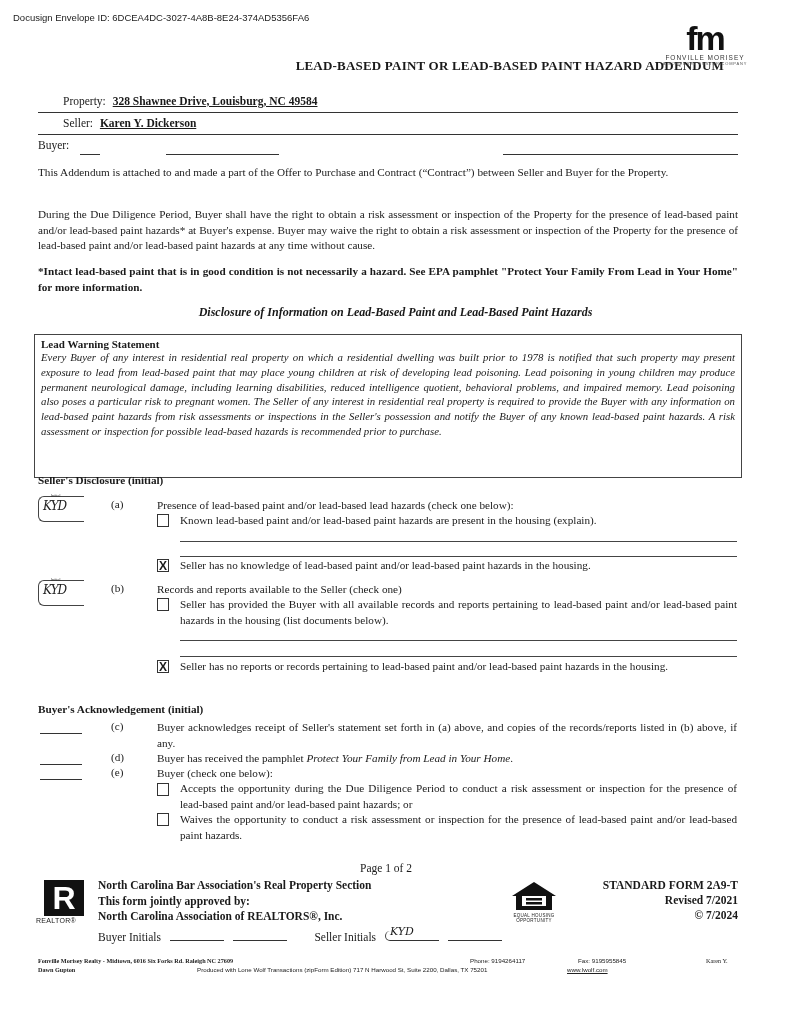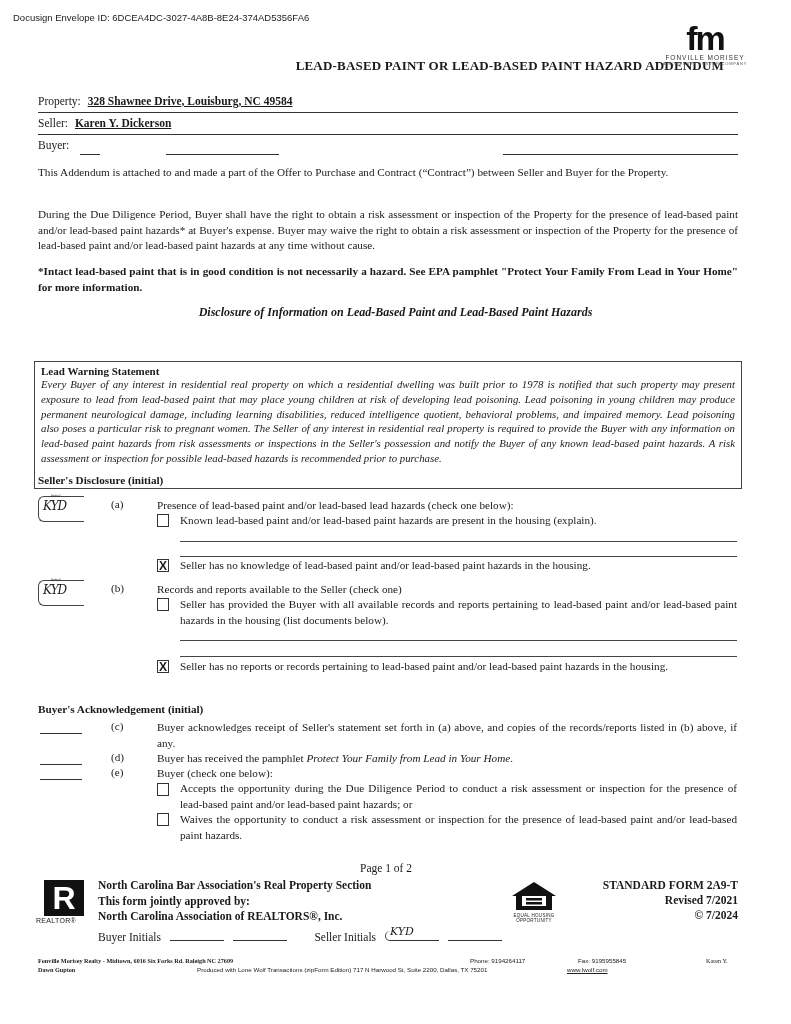--- a/index.html
+++ b/index.html
@@ -8,30 +8,30 @@
   .abs { position: absolute; }
   .sans { font-family: "Liberation Sans", sans-serif; }
   .envelope { left: 13px; top: 12px; font-size: 9.5px; color: #222; }
   .title { left: 0; width: 791px; top: 58px; text-align: right; font-size: 13px; font-weight: bold; letter-spacing: 0.2px; padding-left: 40px; padding-right: 67px; }
   .logo { left: 645px; top: 22px; width: 120px; text-align: center; }
   .logo .fm { font-family: "Liberation Sans", sans-serif; font-weight: bold; font-size: 34px; line-height: 32px; letter-spacing: -2px; color: #111; }
   .logo .company { font-family: "Liberation Sans", sans-serif; font-size: 6.5px; letter-spacing: 1px; color: #333; }
   .logo .tag { font-family: "Liberation Sans", sans-serif; font-size: 4px; letter-spacing: 0.8px; color: #555; }
 
   .field-line { left: 38px; width: 700px; height: 18px; font-size: 11.5px; border-bottom: 1px solid #333; }
-  .field-line .lbl { display: inline-block; }
+  .field-line .lbl { display: inline-block; margin-left: 25px; }
   .field-line .val { display: inline-block; font-weight: bold; text-decoration: underline; margin-left: 4px; }
   .buyer-line { left: 38px; width: 700px; height: 18px; font-size: 11.5px; }
   .seg { position: absolute; bottom: 2px; border-bottom: 1px solid #333; height: 1px; }
 
   .para { left: 38px; width: 700px; font-size: 11.2px; line-height: 15.5px; text-align: justify; }
   .bold { font-weight: bold; }
   .center-head { left: 0; width: 791px; text-align: center; font-weight: bold; font-size: 12px; font-style: italic; }
 
-  .warning-box { left: 34px; top: 334px; width: 708px; height: 128px; border: 1px solid #444; padding: 3px 6px; margin-top: 27px; }
+  .warning-box { left: 34px; top: 334px; width: 708px; height: 144px; border: 1px solid #444; padding: 3px 6px; }
   .warning-box .wh { font-weight: bold; font-size: 11px; }
   .warning-box .wt { font-style: italic; font-size: 10.8px; line-height: 14.8px; text-align: justify; }
 
   .section-head { left: 38px; font-weight: bold; font-size: 11.2px; }
   .initial-mark { width: 46px; height: 26px; border: 1px solid #444; border-radius: 6px 0 0 6px; border-right: none; }
   .initial-mark .sig { position: absolute; left: 4px; top: 2px; font-family: "DejaVu Serif", serif; font-style: italic; font-size: 12px; color: #222; letter-spacing: -1px; }
   .initial-mark .tiny { position: absolute; left: 12px; top: -4px; font-size: 4px; color: #333; font-family: "Liberation Sans", sans-serif; }
   .initial-blank { width: 42px; border-bottom: 1px solid #333; height: 1px; }
   .item-letter { font-size: 11.2px; }
   .item-text { font-size: 11.2px; line-height: 15.5px; text-align: justify; }

